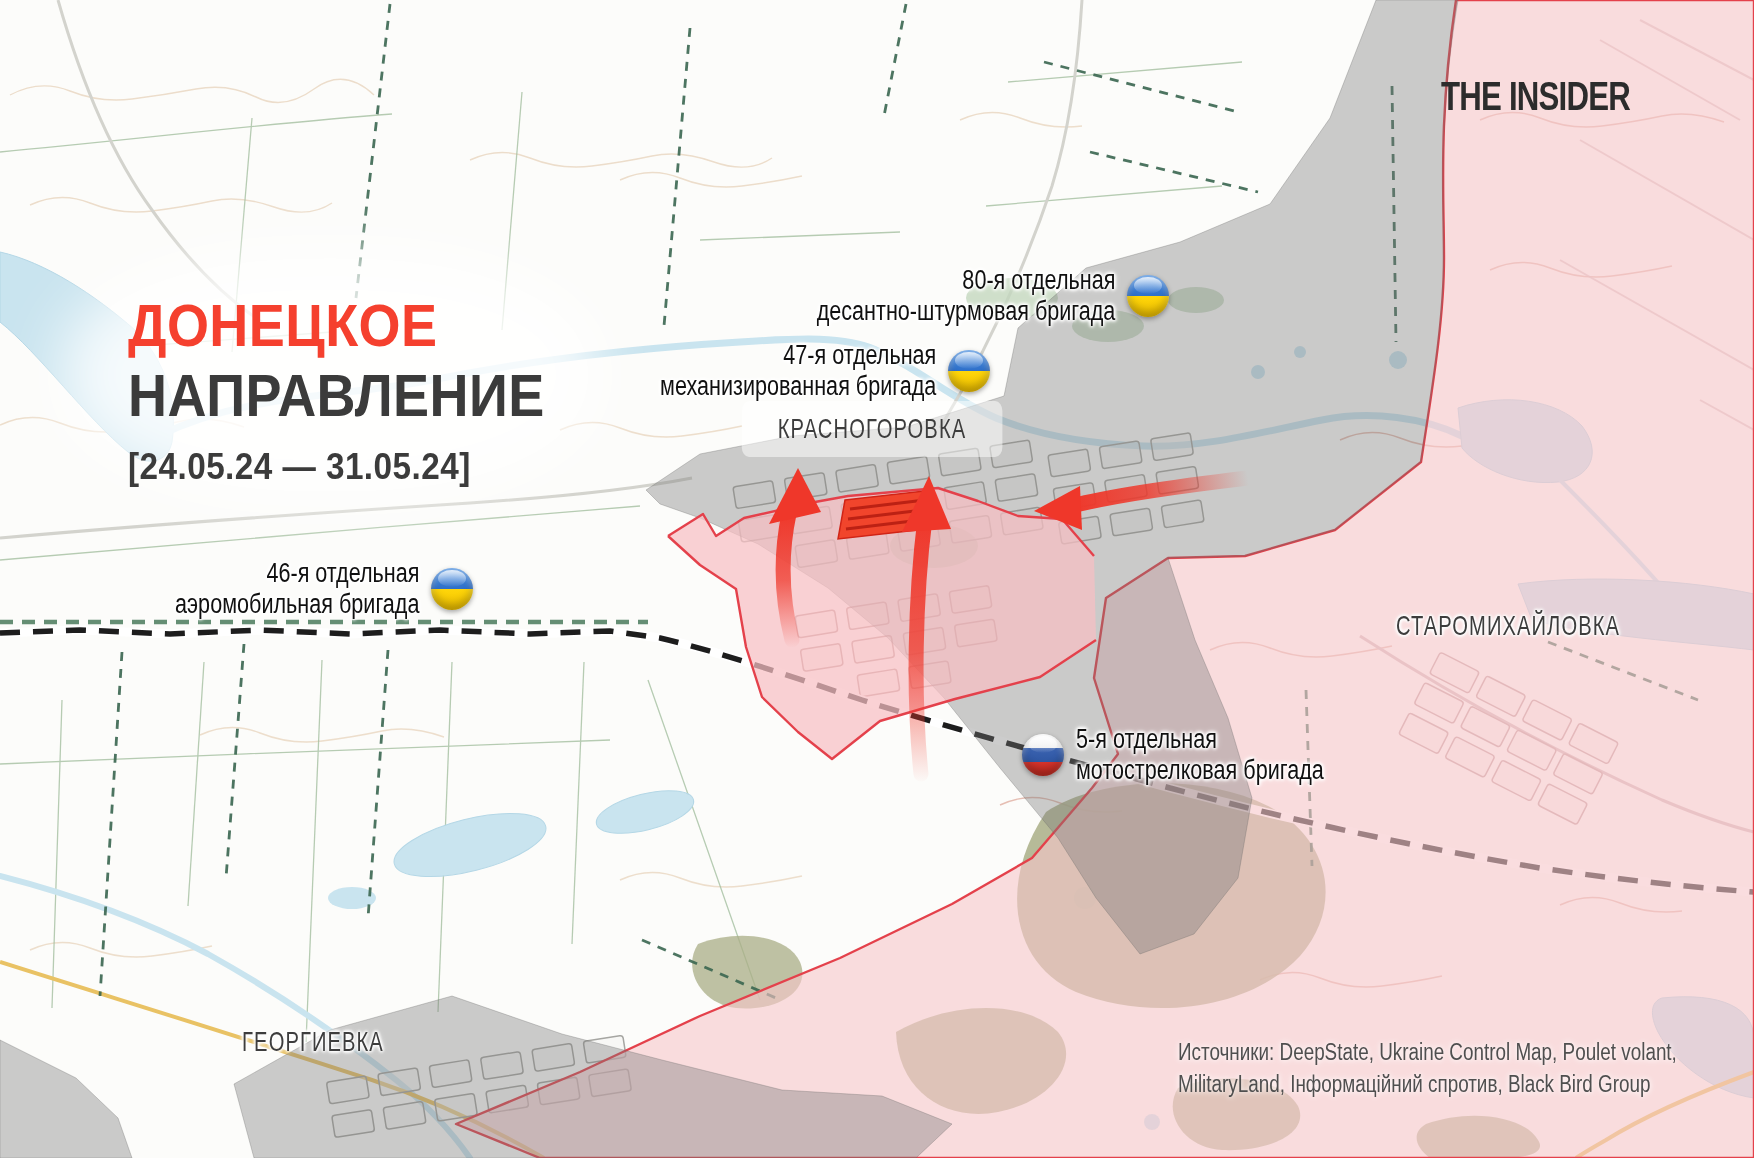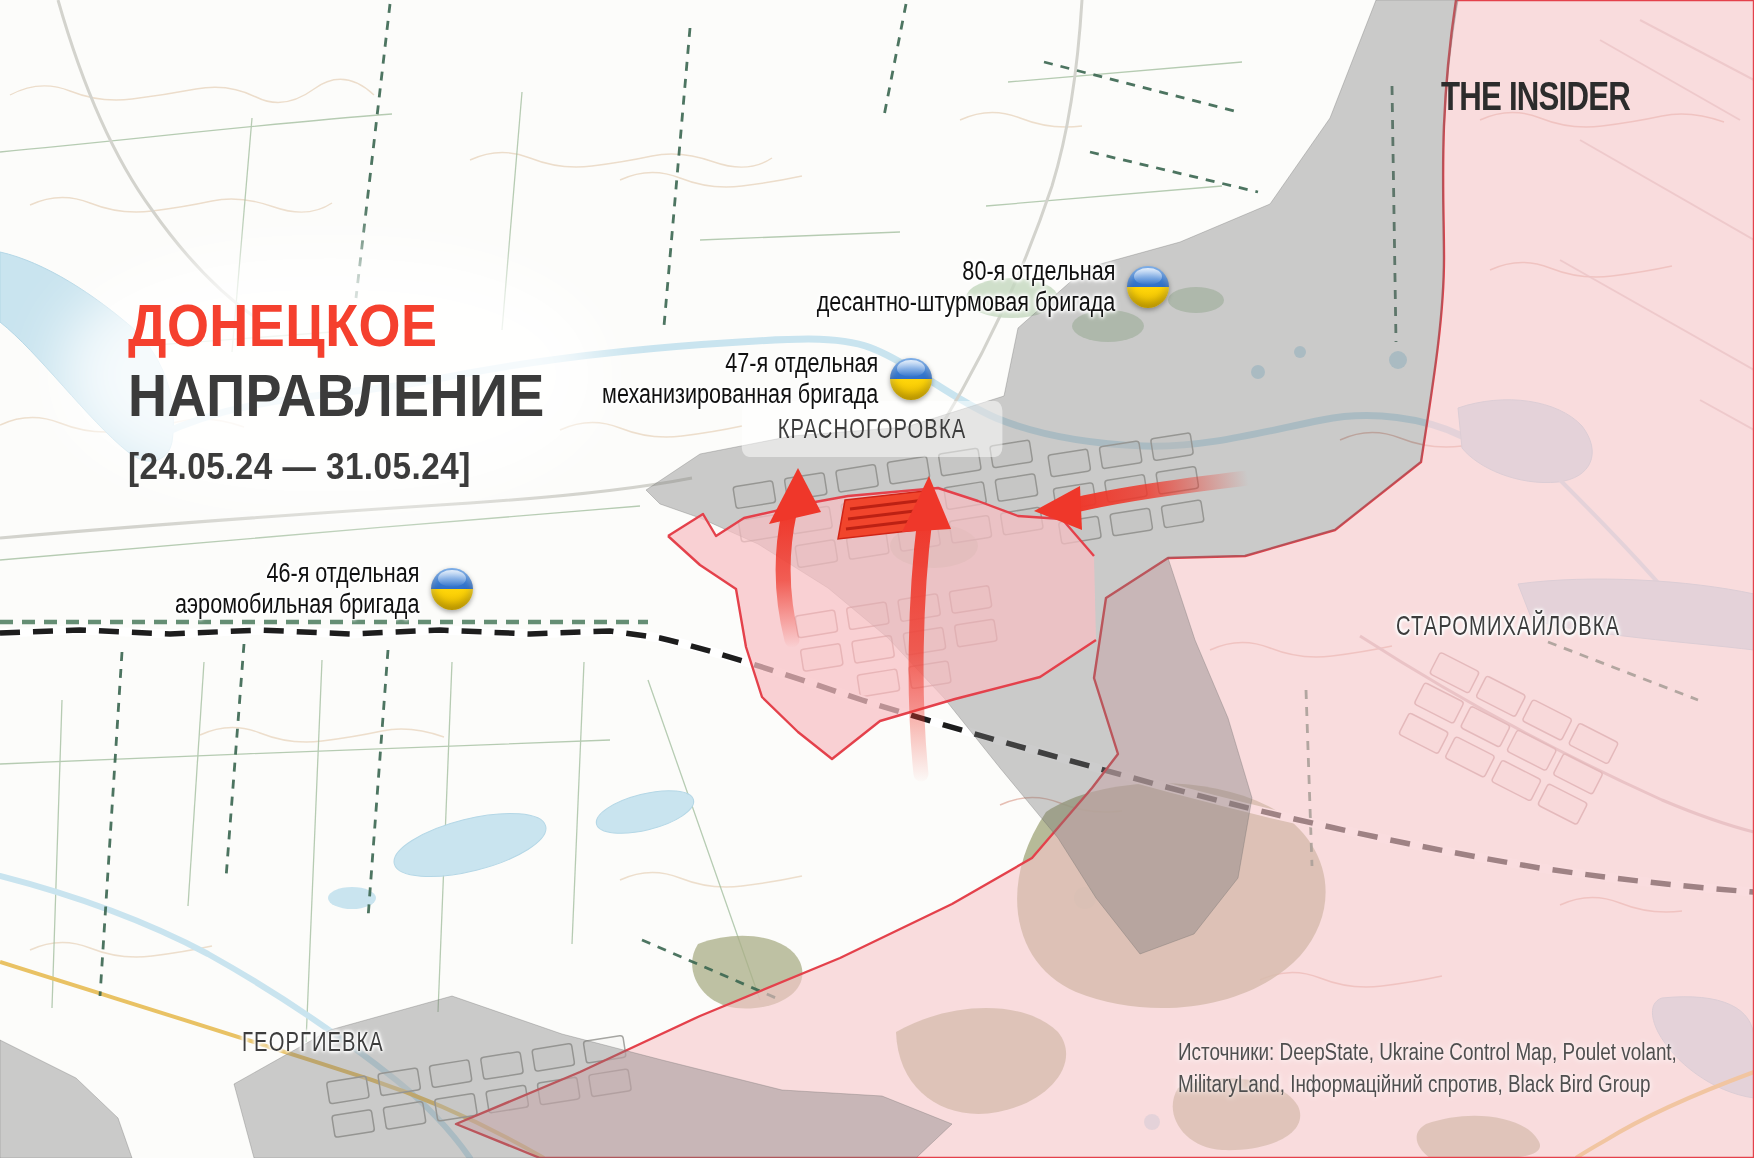--- a/index.html
+++ b/index.html
@@ -31,22 +31,22 @@
   }
   #town-kras{left:872px;top:401px;background:rgba(255,255,255,.5);padding:12px 50px;border-radius:10px;}
   #town-staro{left:1508px;top:610px;}
   #town-heor{left:313px;top:1026px;}
 
   .unit{position:absolute;display:flex;align-items:center;gap:12px;}
   .unit .txt{font-size:27px;line-height:1.14;color:#101010;white-space:nowrap;}
   .unit .txt span{display:block;}
   .unit.flag-right .txt{text-align:right;transform:scaleX(.8);transform-origin:right center;}
   .unit.flag-left .txt{text-align:left;transform:scaleX(.8);transform-origin:left center;}
-  #unit-80 {right:585px;top:256px;}
-  #unit-47 {right:822px;top:340px;margin-top:8px;}
+  #unit-80 {right:585px;top:265px;}
+  #unit-47 {right:764px;top:340px;}
   #unit-46 {right:1281px;top:558px;}
   #unit-238{right:236px;top:531px;}
   #unit-5  {left:1022px;top:724px;}
 
   .flag{
     width:42px;height:42px;border-radius:50%;flex:none;position:relative;
     box-shadow:0 2px 5px rgba(0,0,0,.35), inset 0 -6px 8px rgba(0,0,0,.25), inset 0 4px 6px rgba(255,255,255,.35);
   }
   .flag::after{
     content:"";position:absolute;left:17%;top:5%;width:66%;height:40%;border-radius:50%;
@@ -324,19 +324,26 @@
 
   <div class="unit flag-right" id="unit-46">
     <div class="txt halo">
       <span>46-я отдельная</span>
       <span>аэромобильная бригада</span>
     </div>
     <span class="flag ua"></span>
   </div>
 
 
+  <div class="unit flag-left" id="unit-5">
+    <span class="flag ru"></span>
+    <div class="txt halo">
+      <span>5-я отдельная</span>
+      <span>мотострелковая бригада</span>
+    </div>
+  </div>
 
   <div id="sources">
     <div>Источники: DeepState, Ukraine Control Map, Poulet volant,</div>
     <div>MilitaryLand, Інформаційний спротив, Black Bird Group</div>
   </div>
 
 </div>
 
 </body></html>

